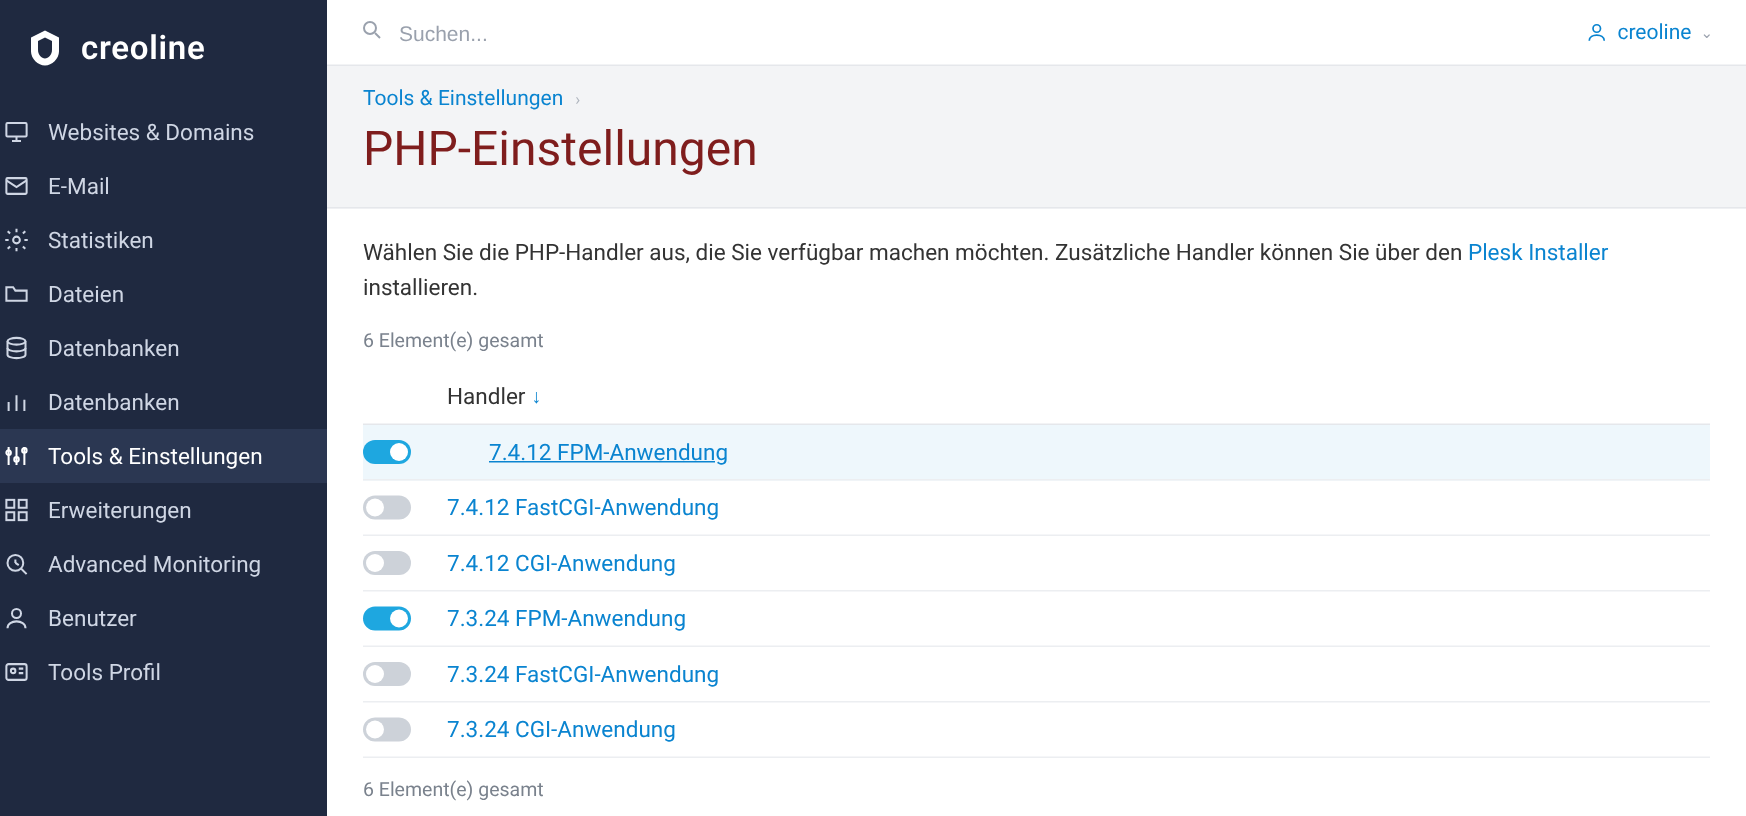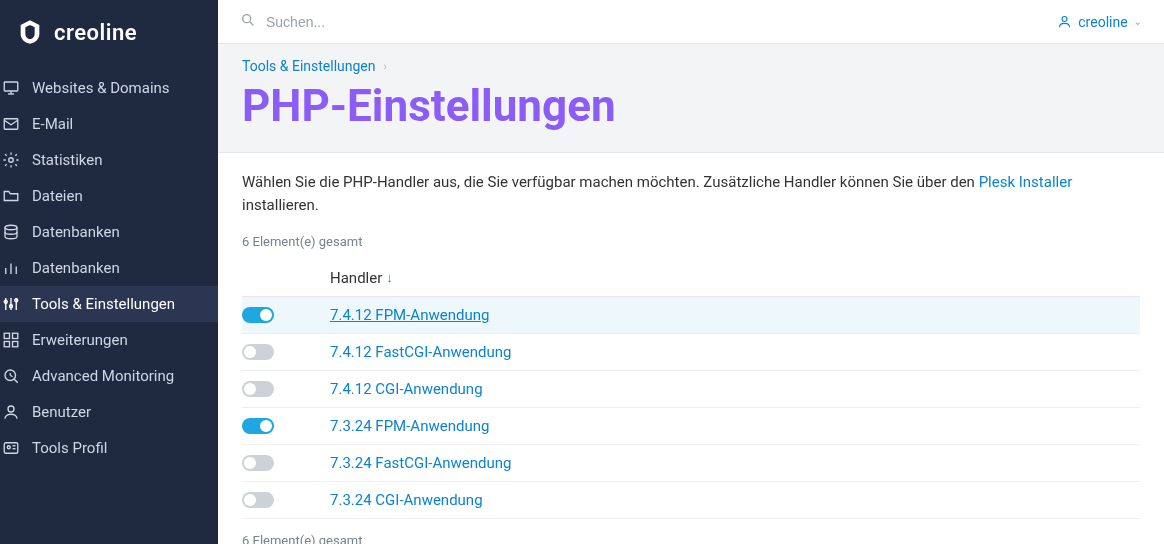--- a/index.html
+++ b/index.html
@@ -19,33 +19,33 @@
 .search-icon svg { width: 16px; height: 16px; stroke: #9aa1ad; fill: none; stroke-width: 2; }
 .search-input { border: none; outline: none; font-size: 14px; color: #a21caf; flex: 1; background: transparent; }
 .search-input::placeholder { color: #9aa1ad; }
 .user-area { display: flex; align-items: center; gap: 6px; color: #0a84d0; cursor: pointer; font-size: 14px; }
 .user-area svg.person { width: 15px; height: 15px; stroke: #0a84d0; fill: none; stroke-width: 1.8; }
 .user-area .chev { font-size: 10px; color: #9aa1ad; }
 .header-band { background: #f3f4f6; padding: 14px 24px 20px 24px; border-bottom: 1px solid #e5e7eb; }
 .breadcrumb { display: flex; align-items: center; gap: 8px; font-size: 14px; margin-bottom: 6px; }
 .breadcrumb a { color: #0a84d0; text-decoration: none; cursor: pointer; }
 .breadcrumb .sep { color: #b0b6bf; font-size: 11px; }
-.page-title { font-size: 44px; font-weight: 700; color: #8b5cf6; }
+.page-title { font-size: 32px; font-weight: 400; color: #7f1d1d; }
 .content { padding: 18px 24px; overflow: auto; flex: 1; }
 .intro { font-size: 15px; color: #333; margin-bottom: 18px; line-height: 1.5; }
 .intro a { color: #0a84d0; text-decoration: none; cursor: pointer; }
 .count-label { color: #7a828d; font-size: 13px; margin-bottom: 10px; }
 .count-label.bottom { margin-top: 14px; margin-bottom: 0; }
 .table { width: 100%; }
 .thead { display: flex; align-items: center; height: 38px; border-bottom: 1px solid #e5e7eb; }
 .col-toggle { width: 56px; flex-shrink: 0; }
-.col-handler { flex: 1; display: flex; align-items: center; gap: 4px; cursor: pointer; color: #333; font-size: 15px; margin-left: 32px; }
+.col-handler { flex: 1; display: flex; align-items: center; gap: 4px; cursor: pointer; color: #333; font-size: 15px; }
 .sort-arrow { color: #0a84d0; font-size: 13px; }
 .trow { display: flex; align-items: center; height: 37px; border-bottom: 1px solid #eceef1; }
-.trow.hover { background: #eef7fc; }
+.trow.hover { background: #eef7fc; gap: 28px; }
 .trow .handler-link { color: #0a84d0; text-decoration: none; cursor: pointer; font-size: 15px; }
 .trow.hover .handler-link { text-decoration: underline; }
 .toggle { position: relative; width: 32px; height: 16px; border-radius: 10px; cursor: pointer; }
 .toggle.off { background: #cdd2d9; }
 .toggle.on { background: #1ea7e0; }
 .toggle .knob { position: absolute; top: 2px; width: 12px; height: 12px; border-radius: 50%; background: #fff; transition: left .1s; }
 .toggle.off .knob { left: 2px; }
 .toggle.on .knob { left: 18px; }
 </style>
 </head>

